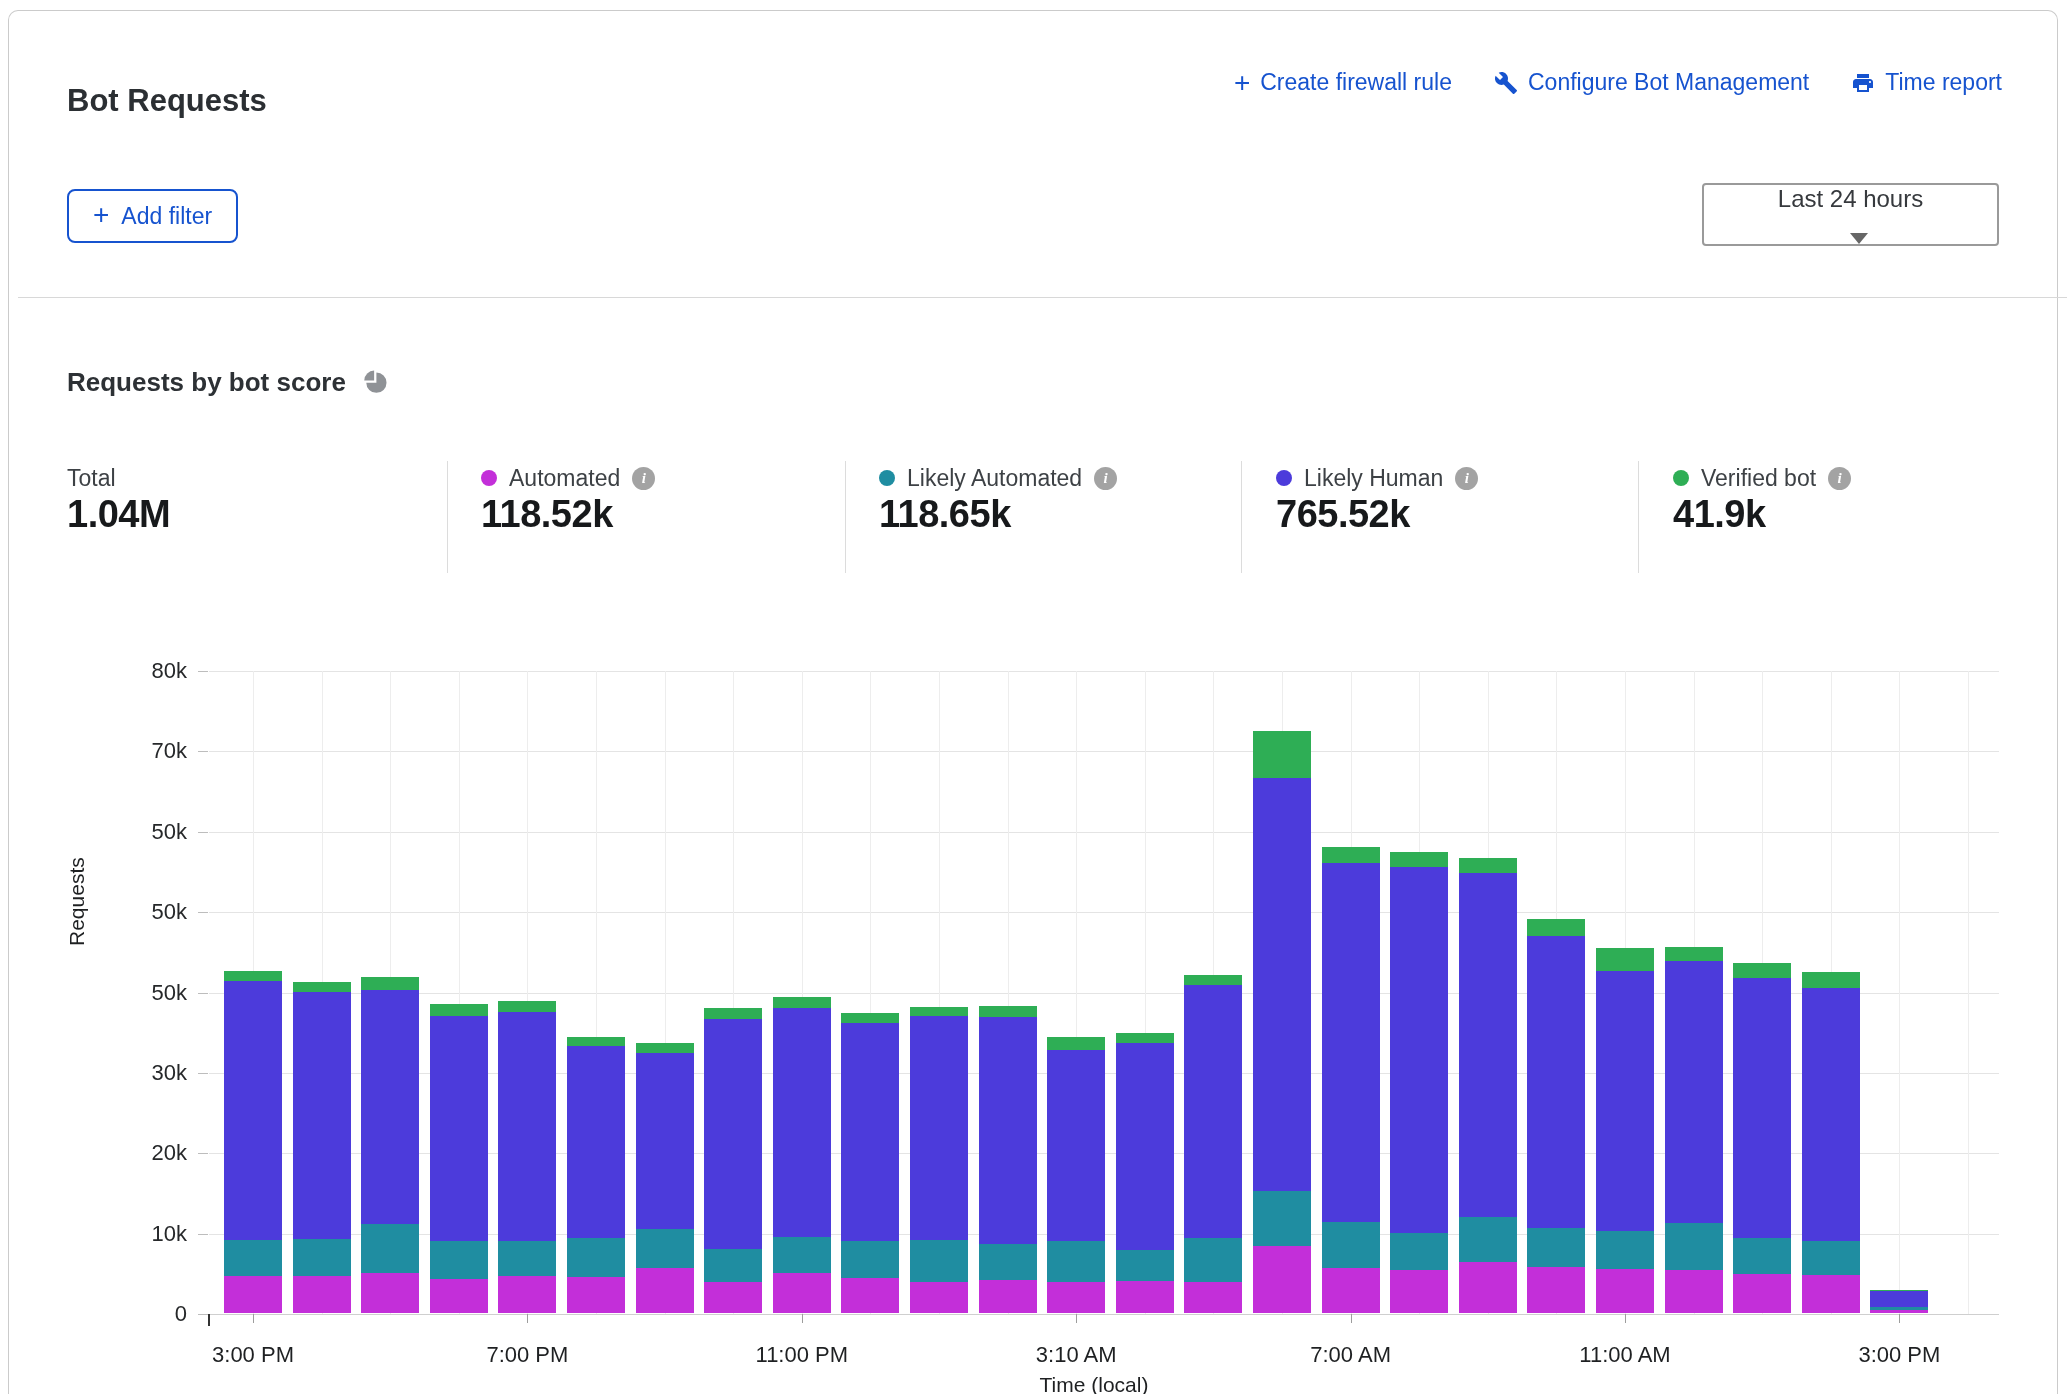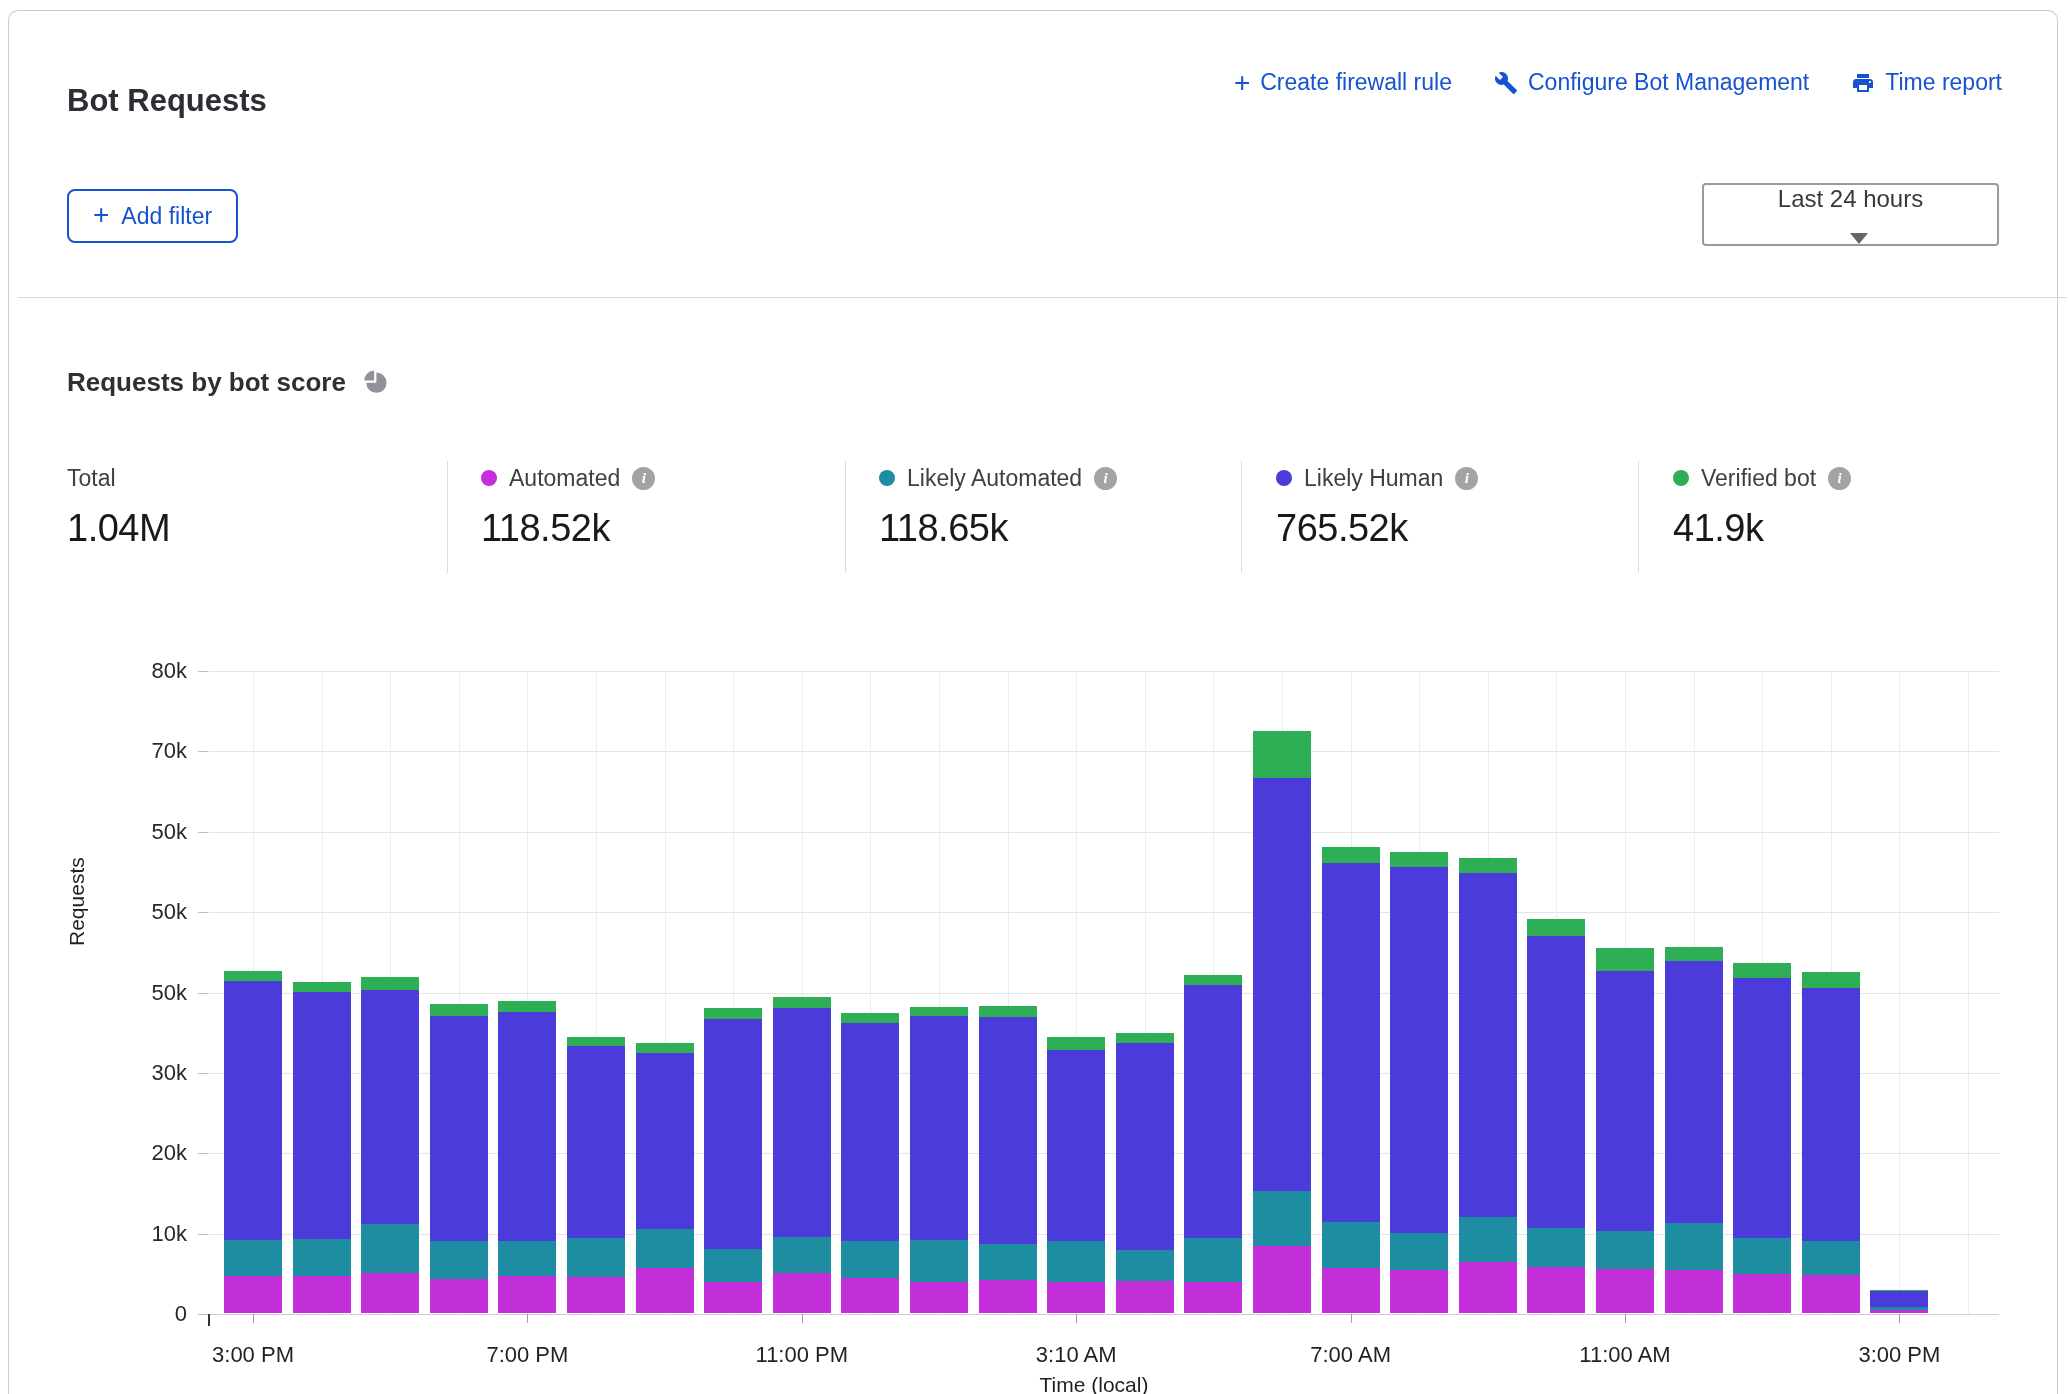--- a/index.html
+++ b/index.html
@@ -48,21 +48,21 @@
   
   .stats{position:absolute;left:58px;top:452px;width:1950px;height:115px;}
   .stat{position:absolute;top:0;}
   .stat-label-row{display:flex;align-items:center;gap:12px;font-size:23px;color:#3d4145;height:30px;}
   .dot{width:16px;height:16px;border-radius:50%;flex:0 0 auto;}
   .info{
     width:23px;height:23px;border-radius:50%;background:#a3a3a3;color:#fff;
     font-size:15px;font-weight:700;display:flex;align-items:center;justify-content:center;
     font-family:"Liberation Serif", serif;font-style:italic;cursor:pointer;flex:0 0 auto;
   }
-  .stat-value{margin-top:14px;font-size:38px;font-weight:400;color:#17191b;letter-spacing:-0.5px;}
+  .stat-value{font-size:38px;font-weight:700;color:#17191b;letter-spacing:-0.5px;}
   .stat-div{position:absolute;top:-2px;width:1px;height:112px;background:#dcdcdc;}
   
   .plot{position:absolute;left:200px;top:660px;width:1790px;height:643px;}
   .gridline-h{position:absolute;left:0;width:100%;height:1px;background:#e4e4e4;}
   .gridline-h.base{background:#cfcfcf;}
   .gridline-v{position:absolute;top:0;width:1px;height:100%;background:#ededed;}
   .ytick-label{position:absolute;font-size:22px;color:#26282a;text-align:right;width:70px;}
   .ytick-mark{position:absolute;width:10px;height:1px;background:#bdbdbd;}
   .xtick-label{position:absolute;font-size:22px;color:#1e2022;white-space:nowrap;transform:translateX(-50%);}
   .xtick-mark{position:absolute;width:1px;height:9px;background:#9d9d9d;}

